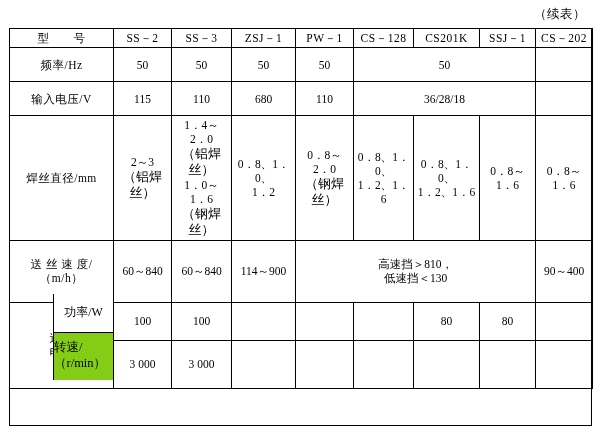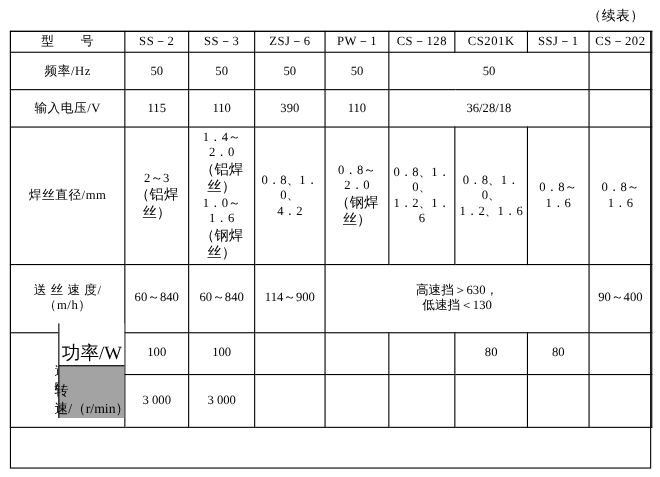--- a/index.html
+++ b/index.html
@@ -87,21 +87,21 @@
       <col style="width:66px">
       <col style="width:56px">
       <col style="width:57px">
     </colgroup>
 
     <tbody>
         <tr>
       <td class="hdr">型　　号</td>
       <td class="hdr">SS－2</td>
       <td class="hdr">SS－3</td>
-      <td class="hdr">ZSJ－6</td>
+      <td class="hdr">ZSJ－1</td>
       <td class="hdr">PW－1</td>
       <td class="hdr">CS－128</td>
       <td class="hdr">CS201K</td>
       <td class="hdr">SSJ－1</td>
       <td class="hdr">CS－202</td>
     </tr>
 
     <tr style="height:34px">
       <td class="rowlabel">频率/Hz</td>
       <td>50</td>
@@ -109,21 +109,21 @@
       <td>50</td>
       <td>50</td>
       <td colspan="3">50</td>
       <td></td>
     </tr>
 
     <tr style="height:34px">
       <td class="rowlabel">输入电压/V</td>
       <td>115</td>
       <td>110</td>
-      <td>390</td>
+      <td>680</td>
       <td>110</td>
       <td colspan="3">36/28/18</td>
       <td></td>
     </tr>
 
     <tr style="height:116px">
       <td class="rowlabel">焊丝直径/mm</td>
       <td>
         <span class="cell-line">2～3</span>
         <span class="cell-line small">（铝焊丝）</span>
@@ -131,21 +131,21 @@
       <td>
         <span class="cell-line">1．4～</span>
         <span class="cell-line">2．0</span>
         <span class="cell-line small">（铝焊丝）</span>
         <span class="cell-line">1．0～</span>
         <span class="cell-line">1．6</span>
         <span class="cell-line small">（钢焊丝）</span>
       </td>
       <td>
         <span class="cell-line">0．8、1．0、</span>
-        <span class="cell-line">4．2</span>
+        <span class="cell-line">1．2</span>
       </td>
       <td>
         <span class="cell-line">0．8～</span>
         <span class="cell-line">2．0</span>
         <span class="cell-line small">（钢焊丝）</span>
       </td>
       <td>
         <span class="cell-line">0．8、1．0、</span>
         <span class="cell-line">1．2、1．6</span>
       </td>
@@ -165,21 +165,21 @@
 
     <tr style="height:62px">
       <td class="rowlabel">
         <span class="cell-line">送 丝 速 度/</span>
         <span class="cell-line">（m/h）</span>
       </td>
       <td>60～840</td>
       <td>60～840</td>
       <td>114～900</td>
       <td colspan="4">
-        <span class="cell-line">高速挡＞630，</span>
+        <span class="cell-line">高速挡＞810，</span>
         <span class="cell-line">低速挡＜130</span>
       </td>
       <td>90～400</td>
     </tr>
 
     <tr style="height:38px">
       <td rowspan="2" class="rowlabel" style="width:44px; border-right:none;">
         <span class="cell-line">送丝</span>
         <span class="cell-line">电机</span>
       </td>
@@ -202,24 +202,24 @@
       <td></td>
       <td></td>
       <td></td>
       <td></td>
       <td></td>
     </tr>
   </tbody>
     </table>
 
   <div id="motor-sublabels">
-      <div style="position: absolute; left: 53px; top: 293.516px; width: 60px; height: 38px; border-left: 1px solid rgb(0, 0, 0); box-sizing: border-box; display: flex; flex-direction: column; align-items: center; justify-content: flex-end; font-size: 17px; line-height: 1.25; background: rgb(255, 255, 255);">
+      <div style="position: absolute; left: 53px; top: 293.516px; width: 60px; height: 38px; border-left: 1px solid rgb(0, 0, 0); box-sizing: border-box; display: flex; flex-direction: column; align-items: center; justify-content: center; font-size: 12px; line-height: 1.25; background: rgb(255, 255, 255);">
         <span>功率/W</span>
       </div>
-      <div style="position: absolute; left: 53px; top: 331.516px; width: 60px; height: 48px; border-left: 1px solid rgb(0, 0, 0); box-sizing: border-box; display: flex; align-items: flex-end; justify-content: center; font-size: 12.5px; line-height: 1.25; background: #a3a3a3;">
+      <div style="position: absolute; left: 53px; top: 331.516px; width: 60px; height: 48px; border-left: 1px solid rgb(0, 0, 0); box-sizing: border-box; display: flex; flex-direction: column; align-items: flex-start; justify-content: center; font-size: 12.5px; line-height: 1.25; background: #84cc16;">
         <span>转速/</span>
         <span>（r/min）</span>
       </div>
       <div style="position: absolute; left: 53px; top: 331.516px; width: 60px; height: 1px; background: rgb(0, 0, 0);"></div>
     </div>
 
   <div class="outer-frame"></div>
 </div>
 
 </body></html>

